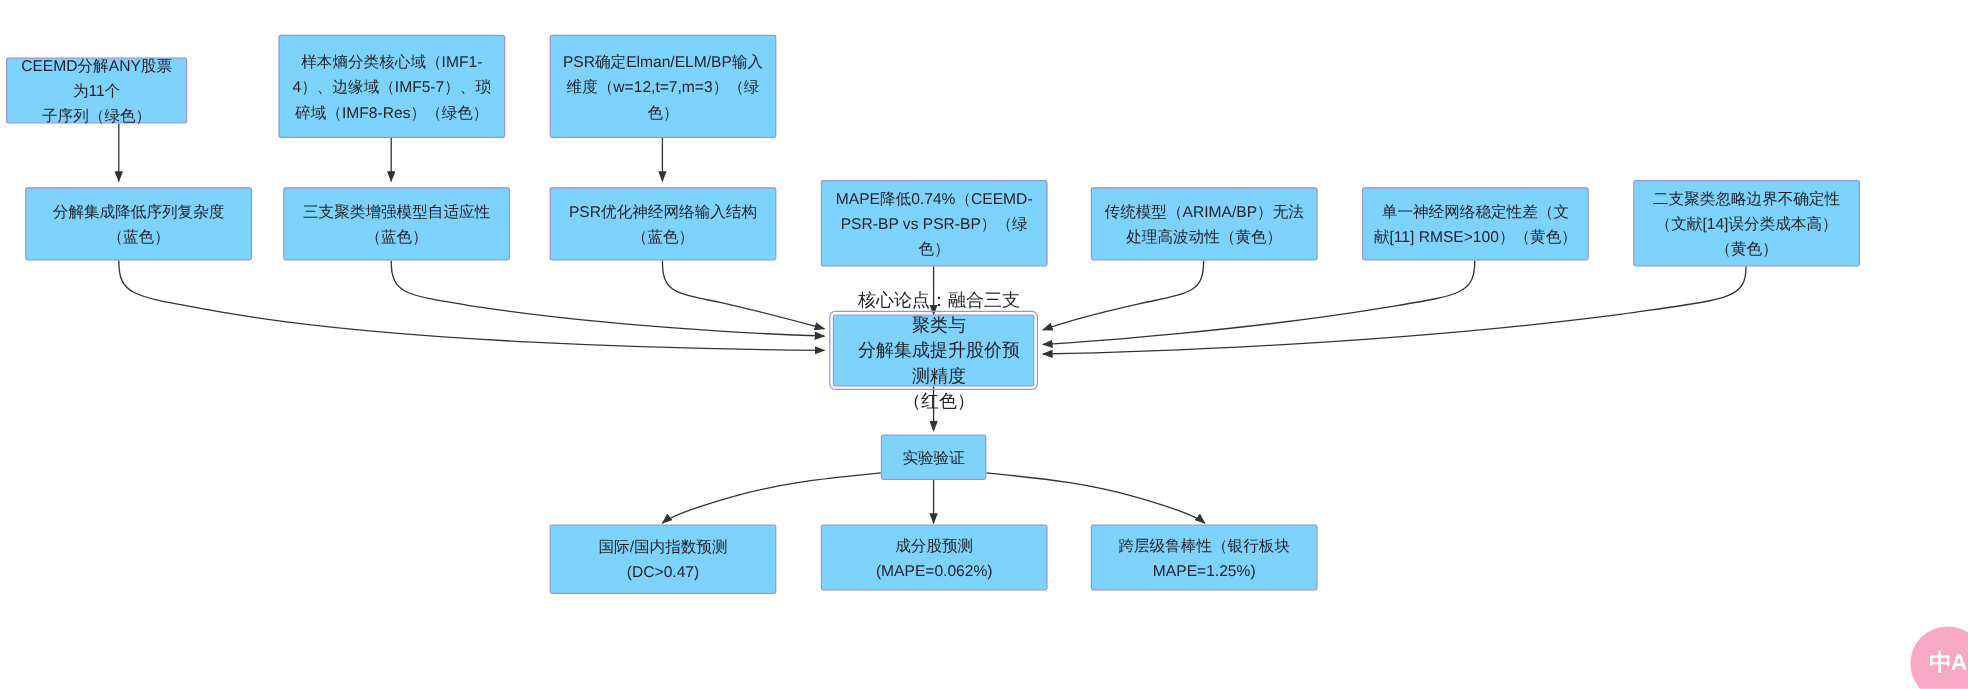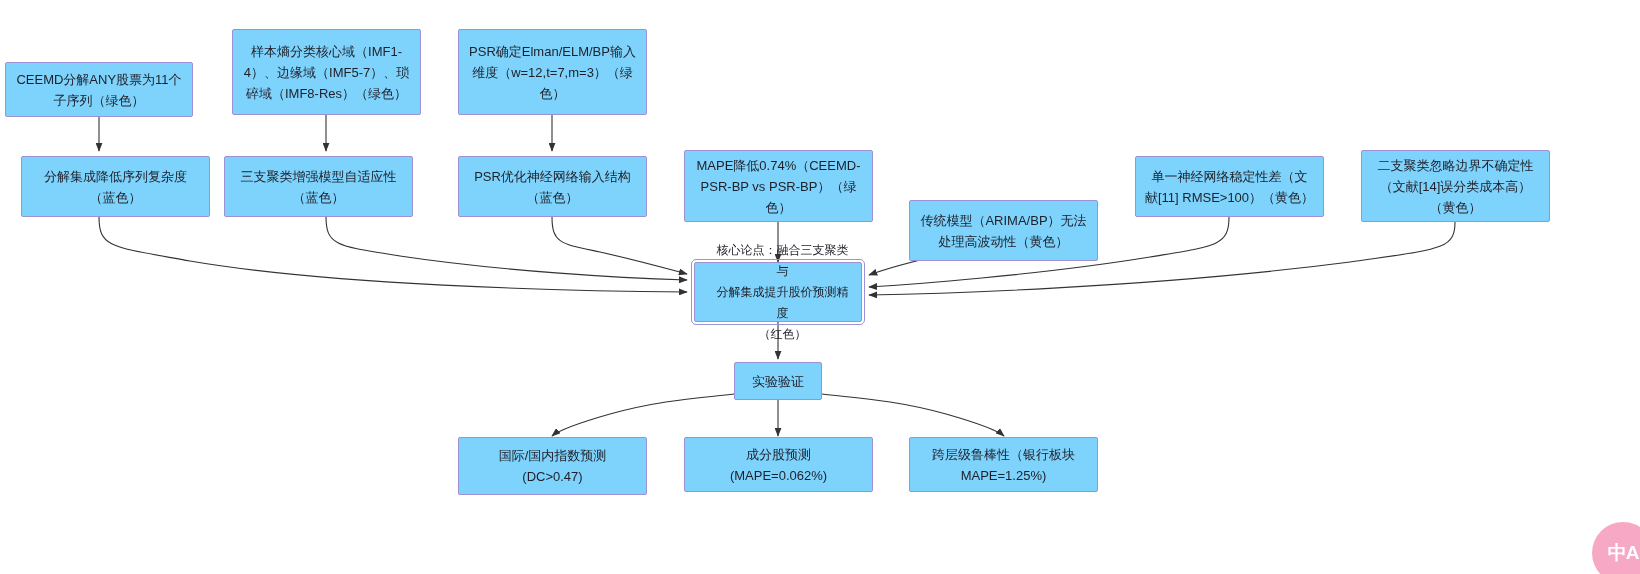--- a/index.html
+++ b/index.html
@@ -34,21 +34,21 @@
     color: #1f1f29;
     font-size: 13px;
     line-height: 21px;
     padding: 2px 8px;
     white-space: pre-line;
   }
   .node-box.core {
     border: 1px solid #9A92D4;
     outline: 1px solid #9A92D4;
     outline-offset: 2px;
-    font-size: 12px;
+    font-size: 15px;
     padding-left: 17px;
   }
   .edge-layer {
     position: absolute;
     left: 0;
     top: 0;
     width: 1640px;
     height: 574px;
     pointer-events: none;
   }
@@ -103,45 +103,45 @@
     <path class="edge-path" marker-end="url(#arrowhead)" d="M1229,217 C1229,246 1216,246 1150,257 C1040,275 905,285 869,287"></path>
     <path class="edge-path" marker-end="url(#arrowhead)" d="M1455,222 C1455,250 1440,249 1350,262 C1150,288 930,294 869,295"></path>
 
     <path class="edge-path" marker-end="url(#arrowhead)" d="M778,322 L778,359"></path>
 
     <path class="edge-path" marker-end="url(#arrowhead)" d="M734,394 C700,398 660,400 610,414 C575,424 558,431 552,436"></path>
     <path class="edge-path" marker-end="url(#arrowhead)" d="M778,400 L778,436"></path>
     <path class="edge-path" marker-end="url(#arrowhead)" d="M822,394 C856,398 896,400 946,414 C981,424 998,431 1004,436"></path>
   </svg>
 
-  <div class="node-box" style="left:5px; top:48px; width:188px; height:55px;margin-top:14px;">CEEMD分解ANY股票为11个
+  <div class="node-box" style="left:5px; top:48px; width:151px; height:55px;">CEEMD分解ANY股票为11个
 子序列（绿色）</div>
 
   <div class="node-box" style="left:232px; top:29px; width:189px; height:86px;">样本熵分类核心域（IMF1-
 4）、边缘域（IMF5-7）、琐
 碎域（IMF8-Res）（绿色）</div>
 
   <div class="node-box" style="left:458px; top:29px; width:189px; height:86px;">PSR确定Elman/ELM/BP输入
 维度（w=12,t=7,m=3）（绿
 色）</div>
 
   <div class="node-box" style="left:21px; top:156px; width:189px; height:61px;">分解集成降低序列复杂度
 （蓝色）</div>
 
-  <div class="node-box" style="left:224px; top:156px; width:189px; height:61px;">三支聚类增强模型自适应性
+  <div class="node-box" style="left:236px; top:156px; width:189px; height:61px;">三支聚类增强模型自适应性
 （蓝色）</div>
 
   <div class="node-box" style="left:458px; top:156px; width:189px; height:61px;">PSR优化神经网络输入结构
 （蓝色）</div>
 
   <div class="node-box" style="left:684px; top:150px; width:189px; height:72px;">MAPE降低0.74%（CEEMD-
 PSR-BP vs PSR-BP）（绿
 色）</div>
 
-  <div class="node-box" style="left:909px; top:156px; width:189px; height:61px;margin-top:44px;">传统模型（ARIMA/BP）无法
+  <div class="node-box" style="left:909px; top:156px; width:189px; height:61px;">传统模型（ARIMA/BP）无法
 处理高波动性（黄色）</div>
 
   <div class="node-box" style="left:1135px; top:156px; width:189px; height:61px;">单一神经网络稳定性差（文
 献[11] RMSE&gt;100）（黄色）</div>
 
   <div class="node-box" style="left:1361px; top:150px; width:189px; height:72px;">二支聚类忽略边界不确定性
 （文献[14]误分类成本高）
 （黄色）</div>
 
   <div class="node-box core" style="left:694px; top:262px; width:168px; height:60px;">核心论点：融合三支聚类与

